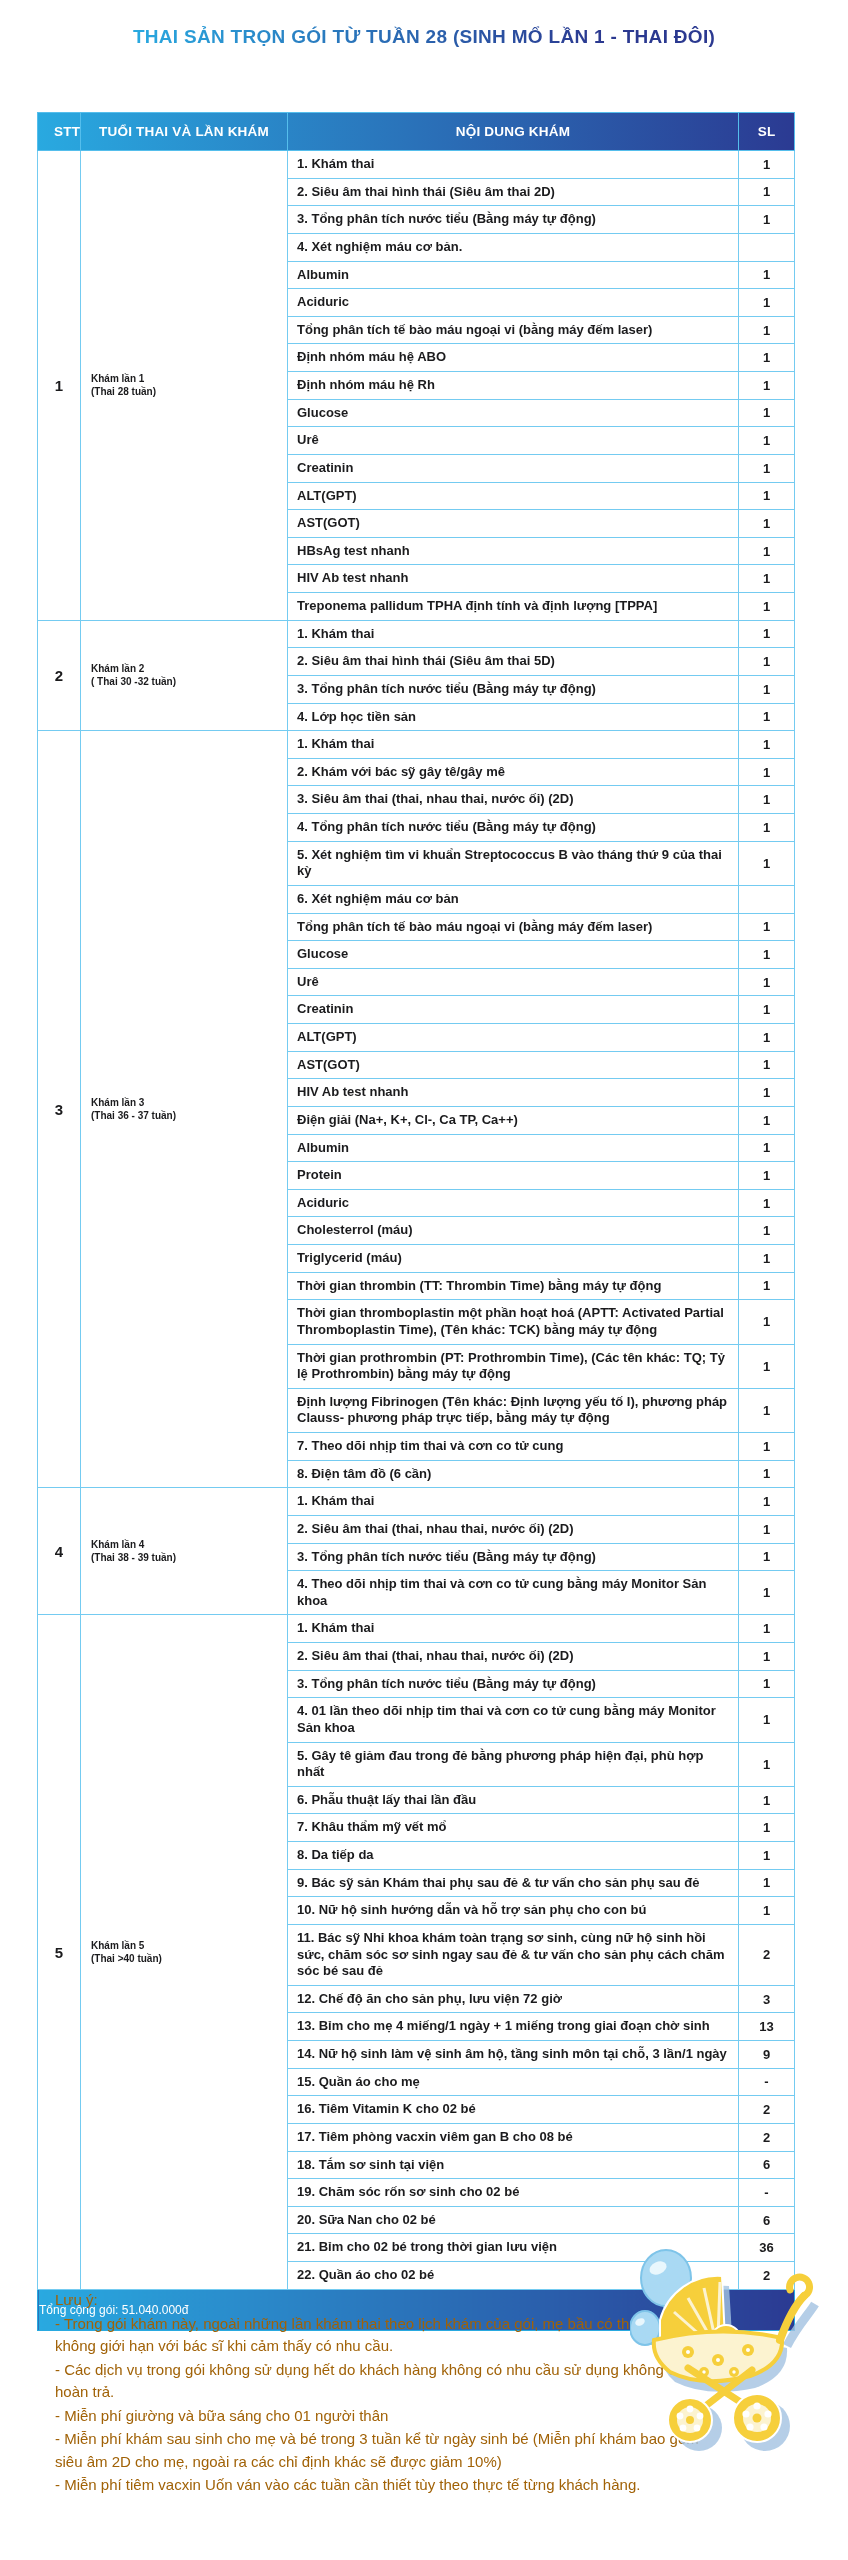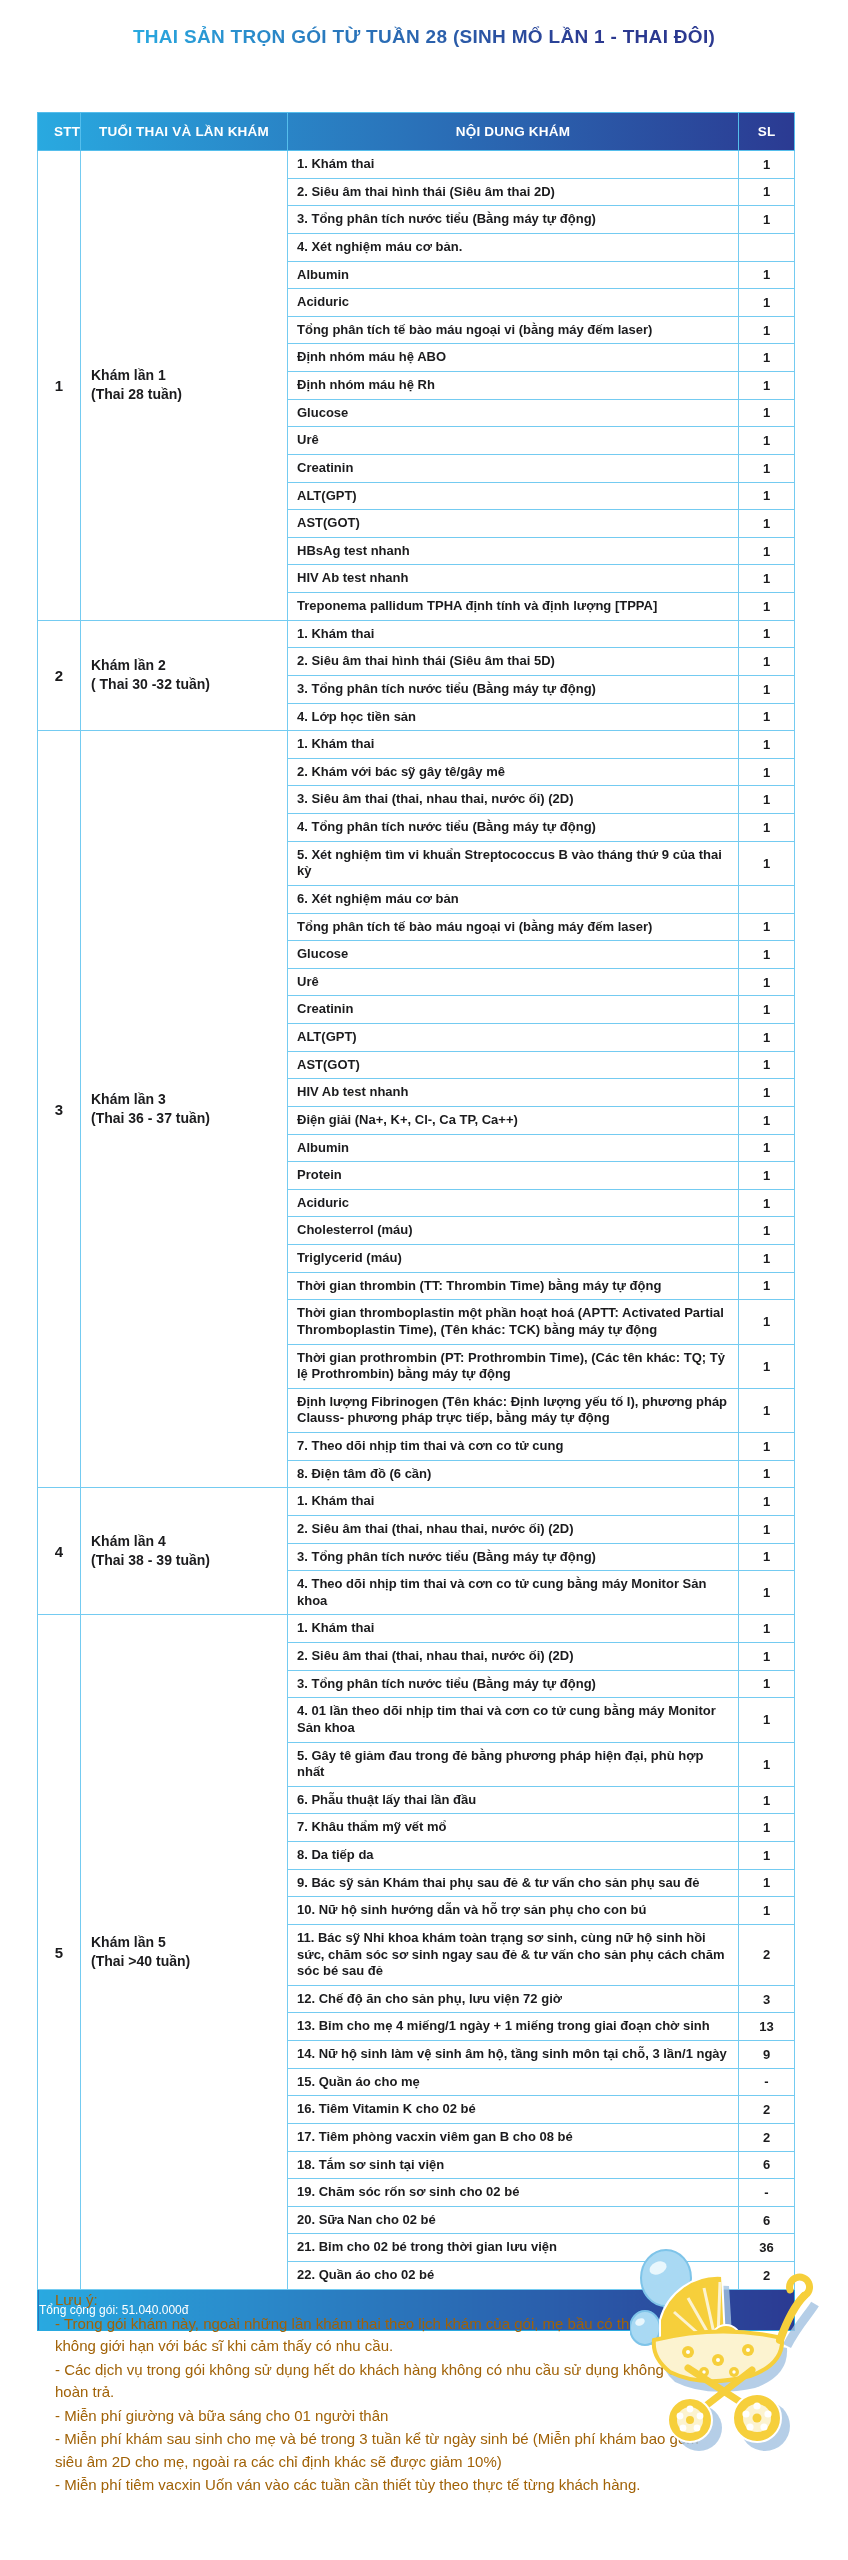--- a/index.html
+++ b/index.html
@@ -53,21 +53,21 @@
     background: #ffffff;
     color: #1b1b1d;
     font-weight: 700;
     vertical-align: middle;
   }
   table.package td.stt {
     text-align: center;
     font-size: 15px;
     border-right: 1px solid #74CBF1;
   }
-  table.package td.visit { padding: 4px 6px 4px 10px; font-size: 14px; line-height: 1.35; }
+  table.package td.visit { padding: 4px 6px 4px 10px; font-size: 10px; line-height: 1.35; }
   table.package td.content {
     padding: 5px 8px 5px 9px;
     font-size: 13px;
     line-height: 1.28;
     height: 16px;
   }
   table.package td.qty { text-align: center; font-size: 13px; }
   table.package td.total-bar {
     background: linear-gradient(90deg, #29A9E0 0%, #2B3A92 100%);
     color: #ffffff;

